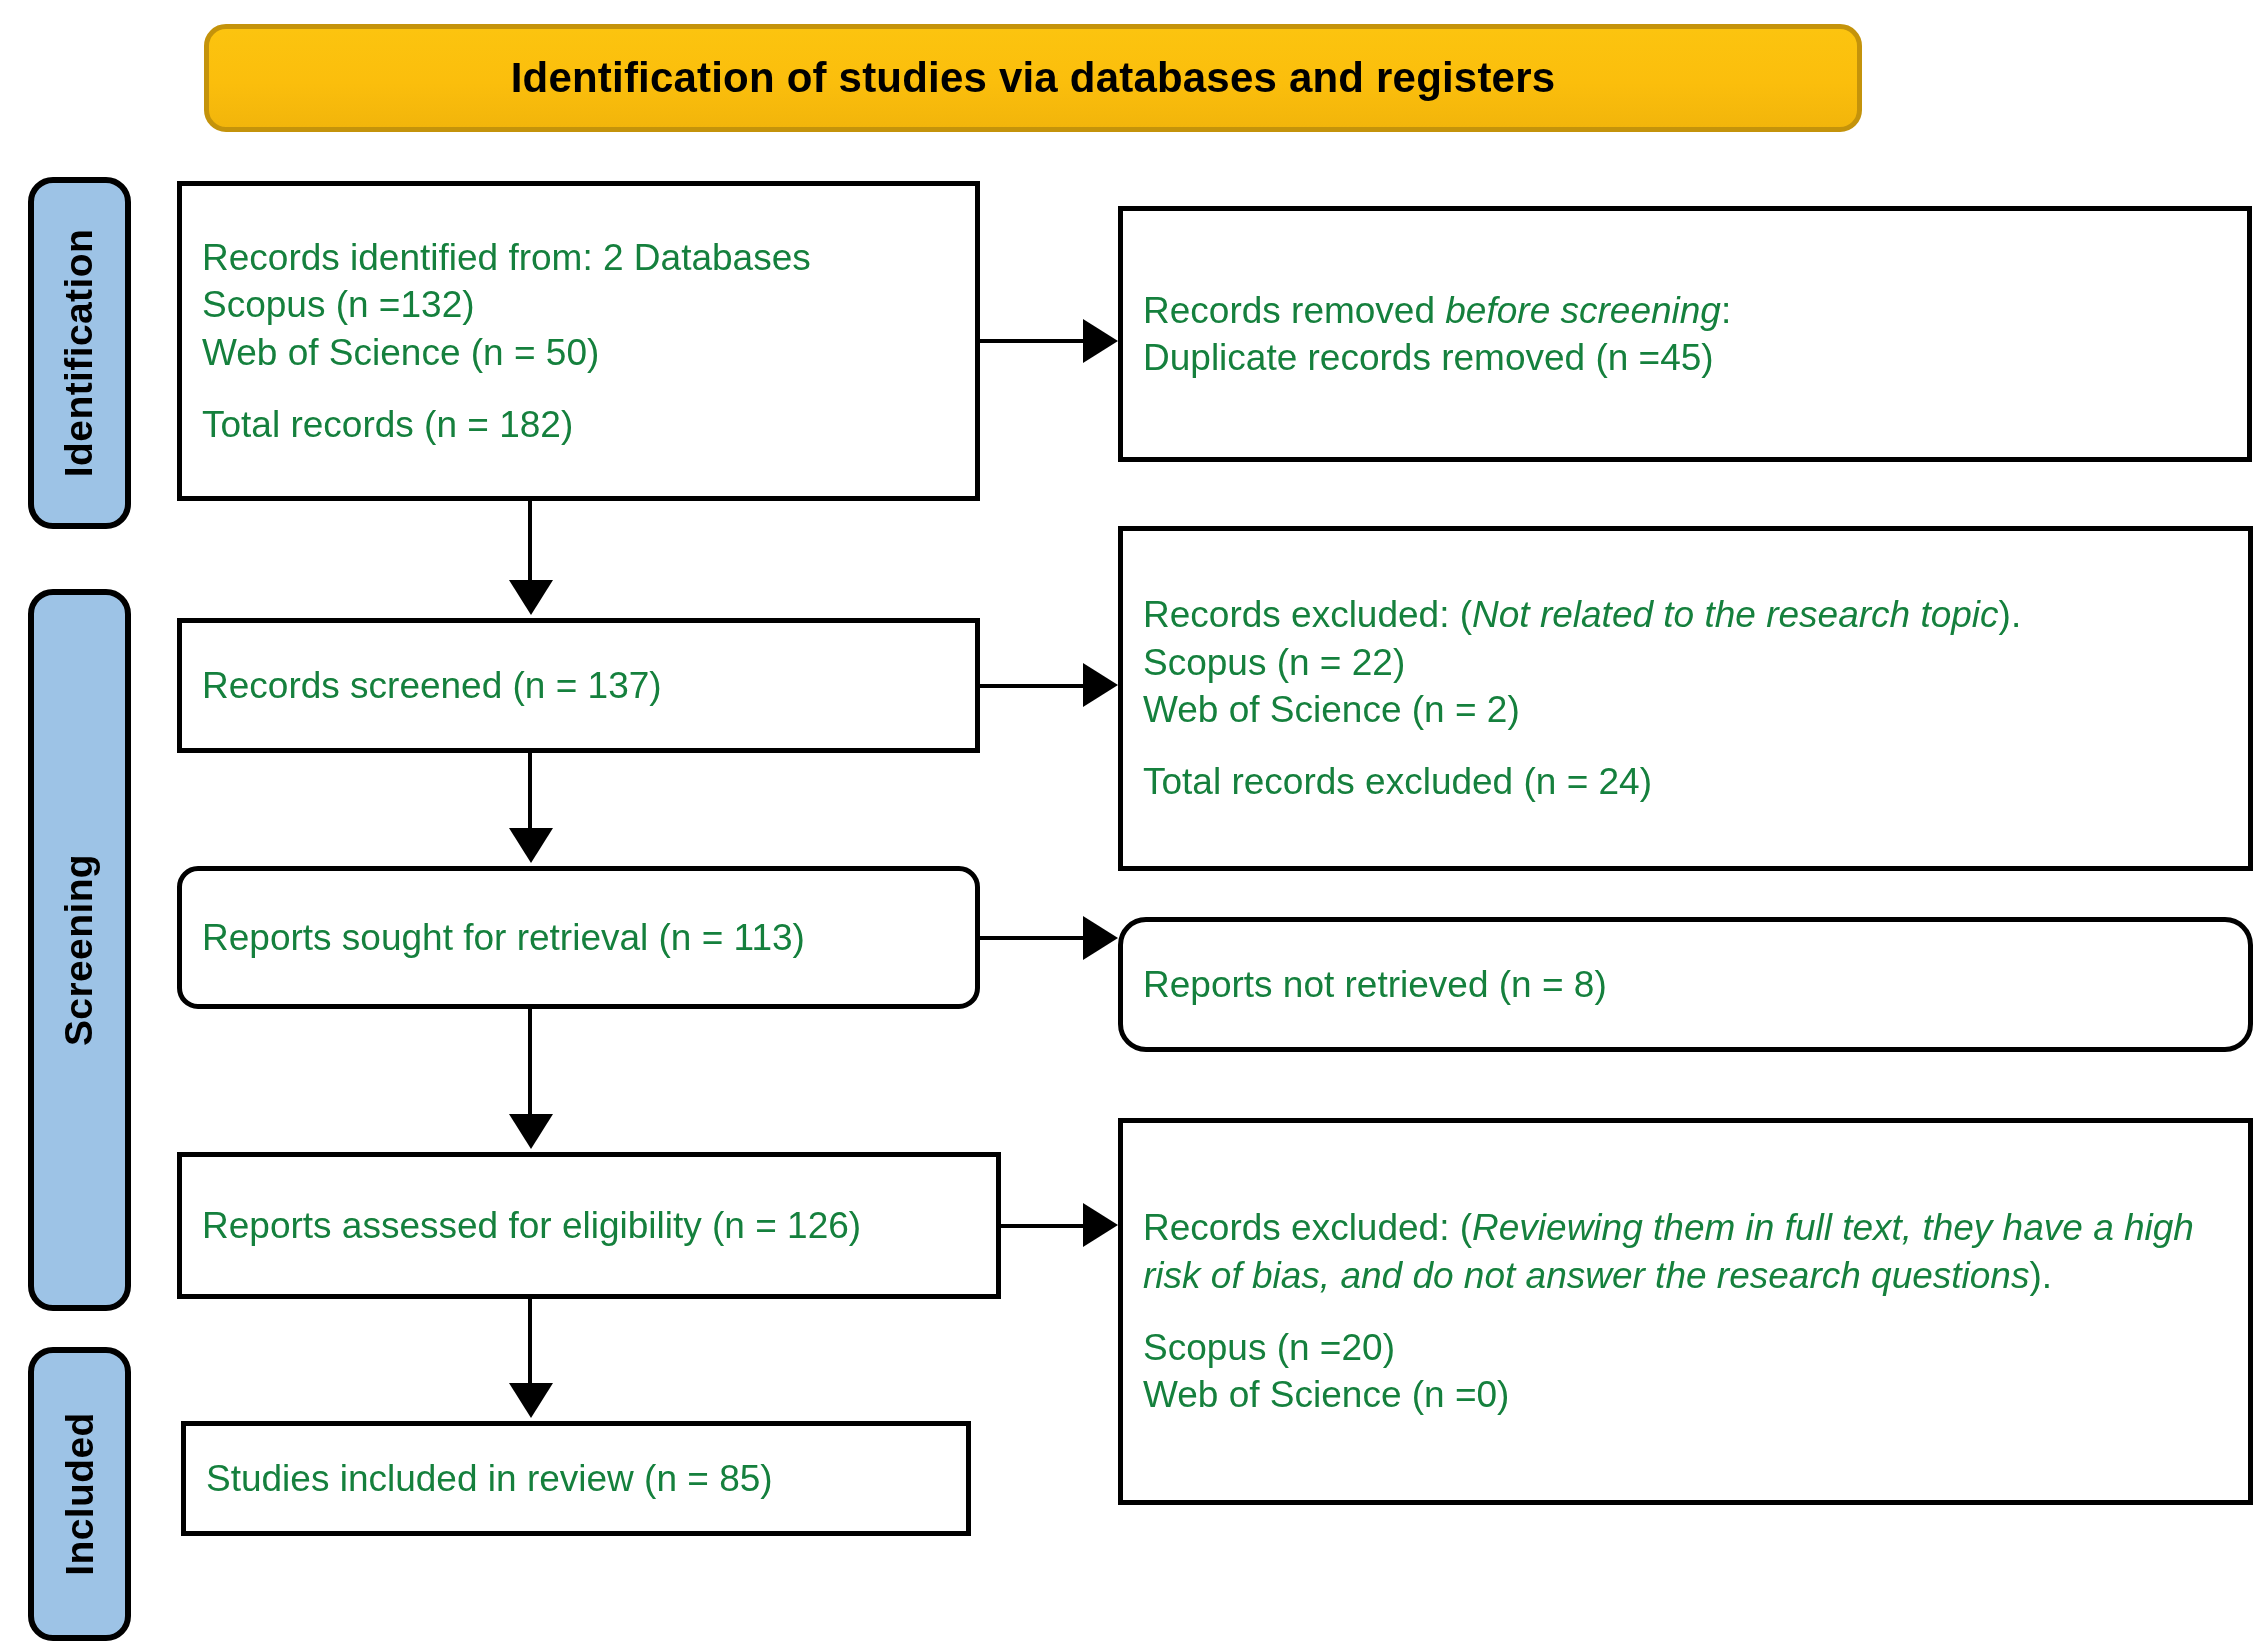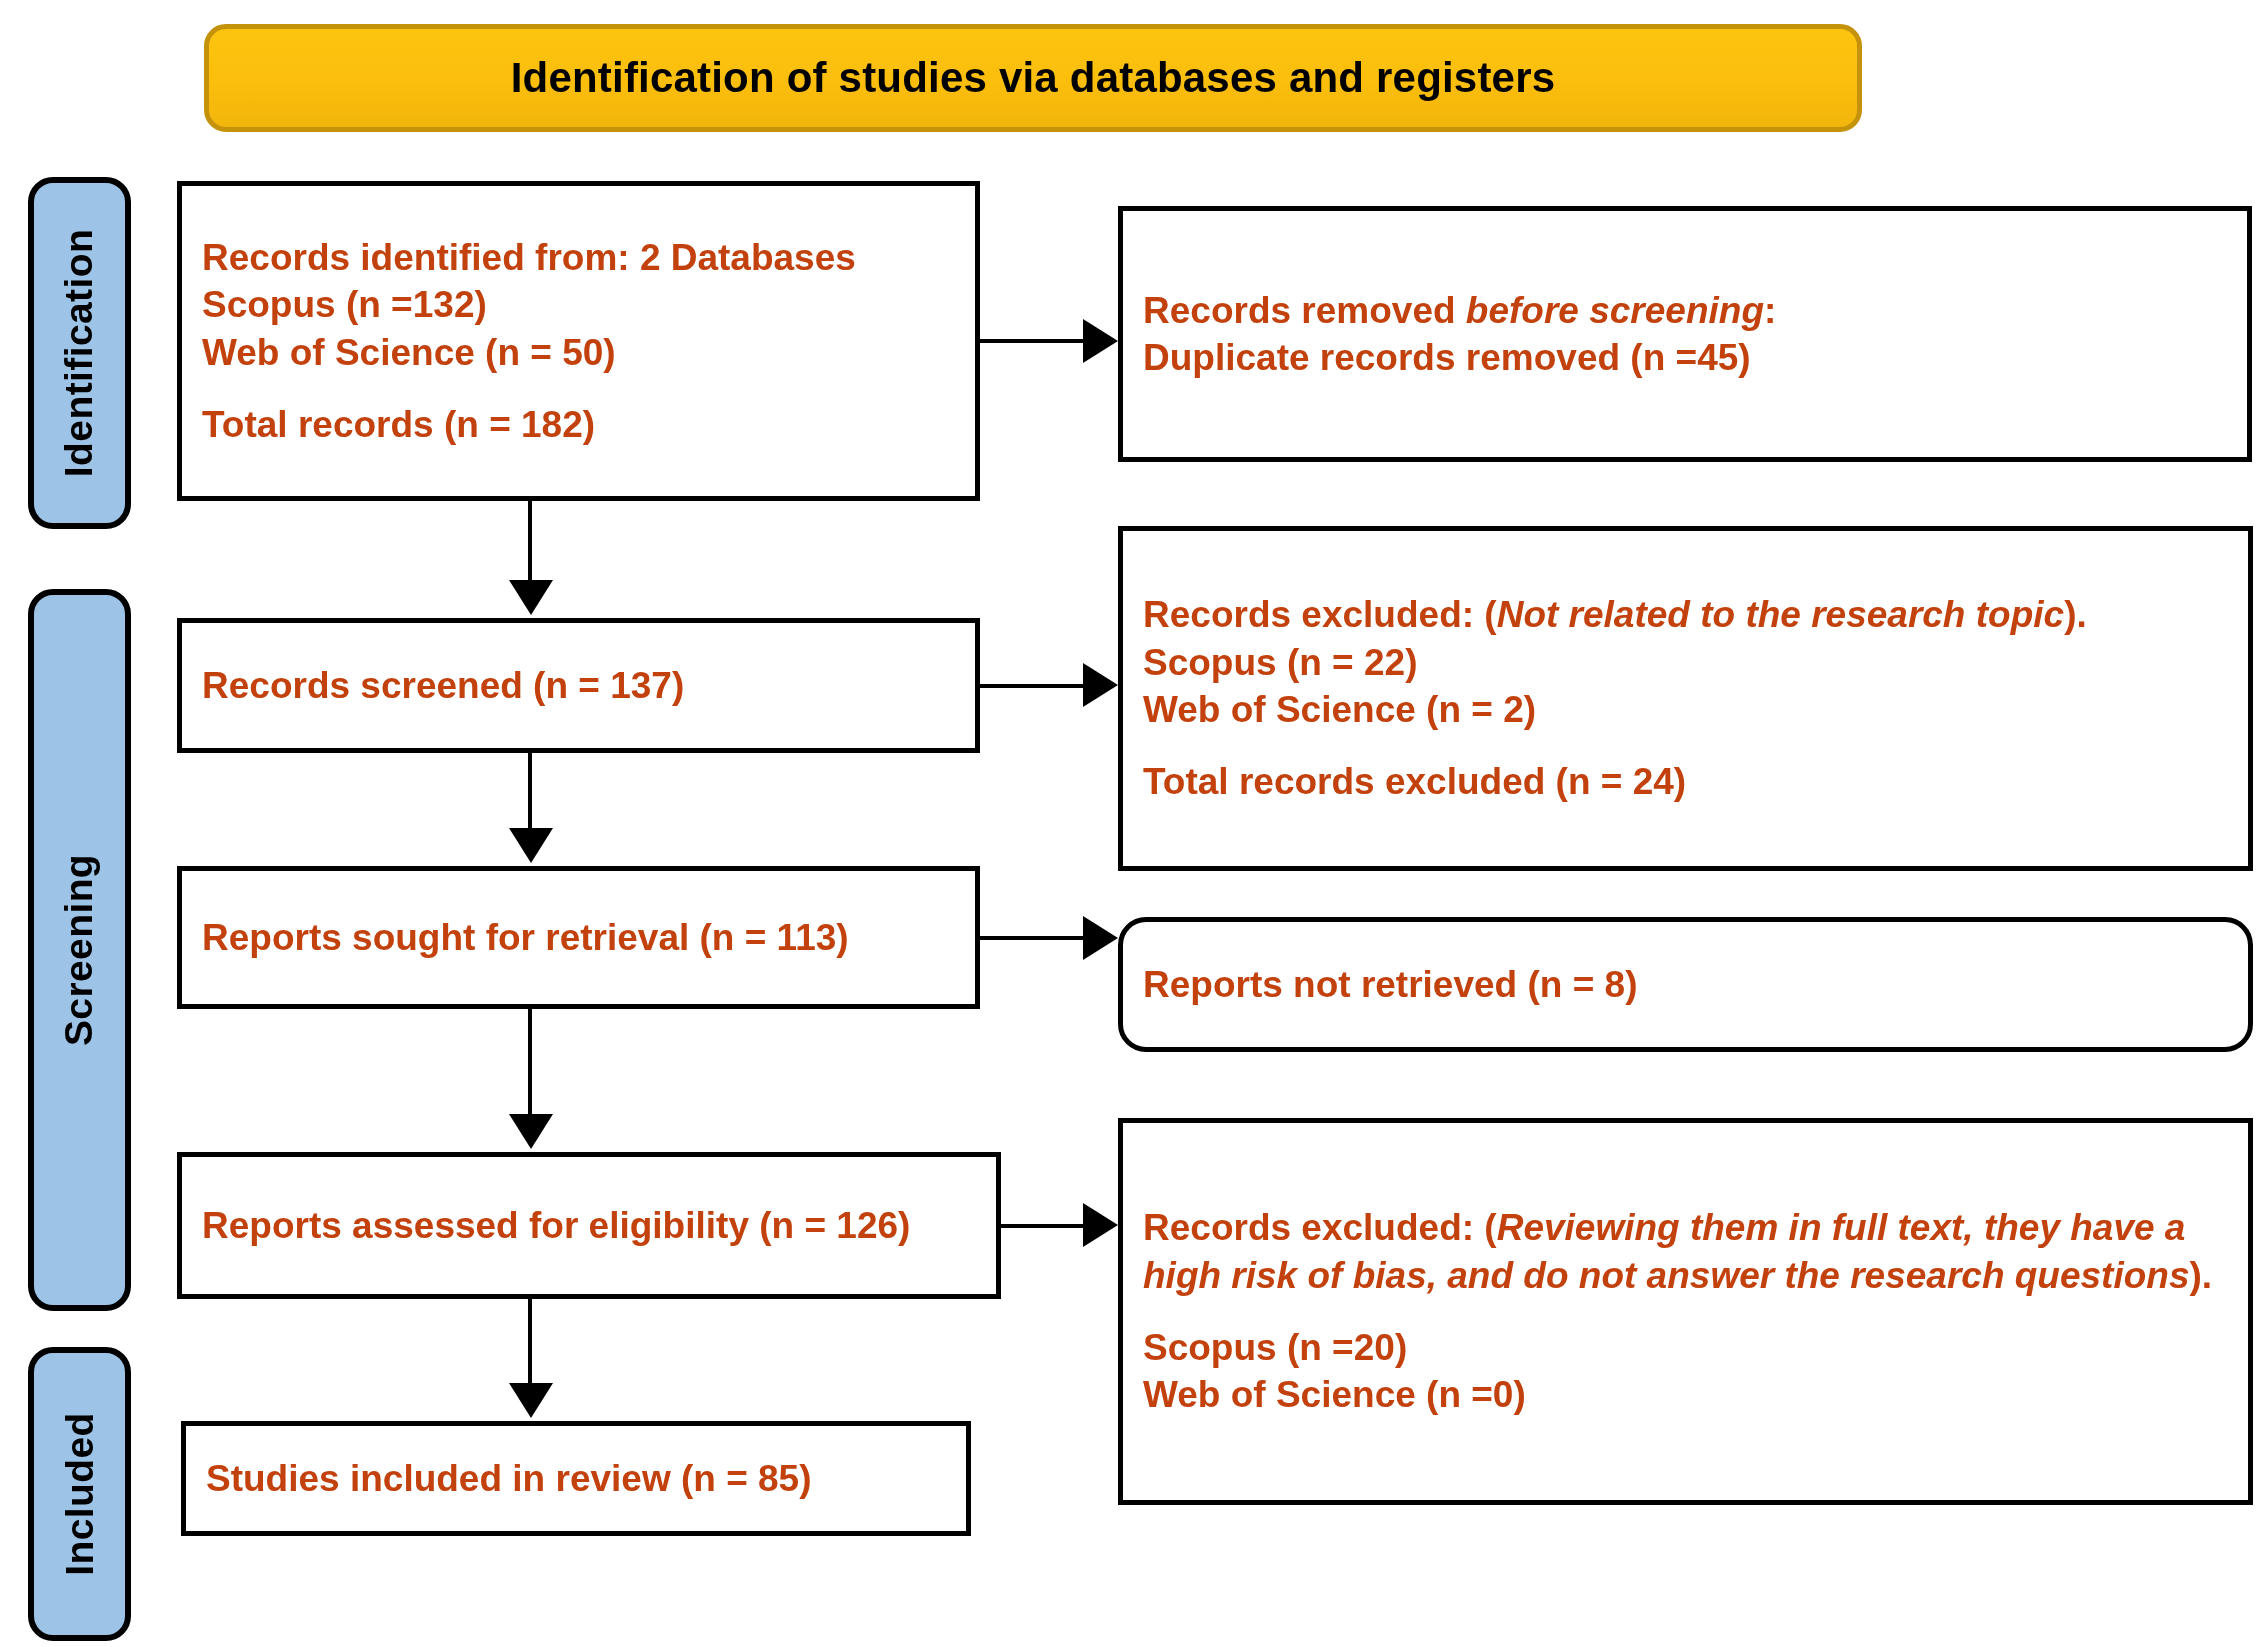--- a/index.html
+++ b/index.html
@@ -74,31 +74,30 @@
     display: flex;
     align-items: center;
   }
   .flow-box-body {
     padding: 0 20px;
     width: 100%;
   }
   .flow-line {
     font-size: 37px;
     line-height: 1.28;
-    color: #c2410c;
+    color: #15803d;
     white-space: pre-wrap;
-    font-weight: bold;
   }
   .flow-line.blank { height: 25px; font-size: 0; line-height: 0; }
   .flow-line .it { font-style: italic; }
 
   
   #box-identified      { left: 177px; top: 181px;  width: 803px;  height: 320px; }
   #box-screened        { left: 177px; top: 618px;  width: 803px;  height: 135px; }
-  #box-sought          { left: 177px; top: 866px; width: 803px;  height: 143px; }
+  #box-sought          { left: 177px; top: 866px; width: 803px;  height: 143px; border-radius: 21px; }
   #box-assessed        { left: 177px; top: 1152px; width: 824px;  height: 147px; }
   #box-included-review { left: 181px; top: 1421px; width: 790px;  height: 115px; }
 
   
   #box-removed         { left: 1118px; top: 206px;  width: 1134px; height: 256px; }
   #box-excluded-screen { left: 1118px; top: 526px;  width: 1135px; height: 345px; }
   #box-not-retrieved   { left: 1118px; top: 917px; width: 1135px; height: 135px; border-radius: 28px; }
   #box-excluded-full   { left: 1118px; top: 1118px; width: 1135px; height: 387px; }
 
   

